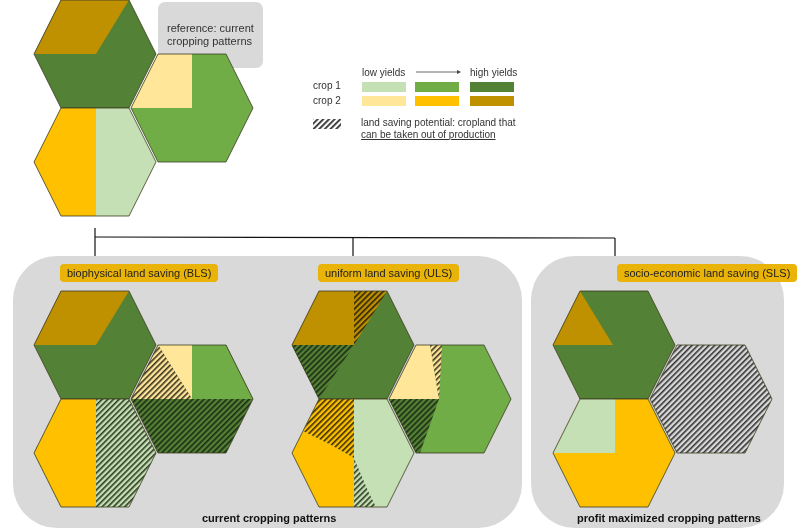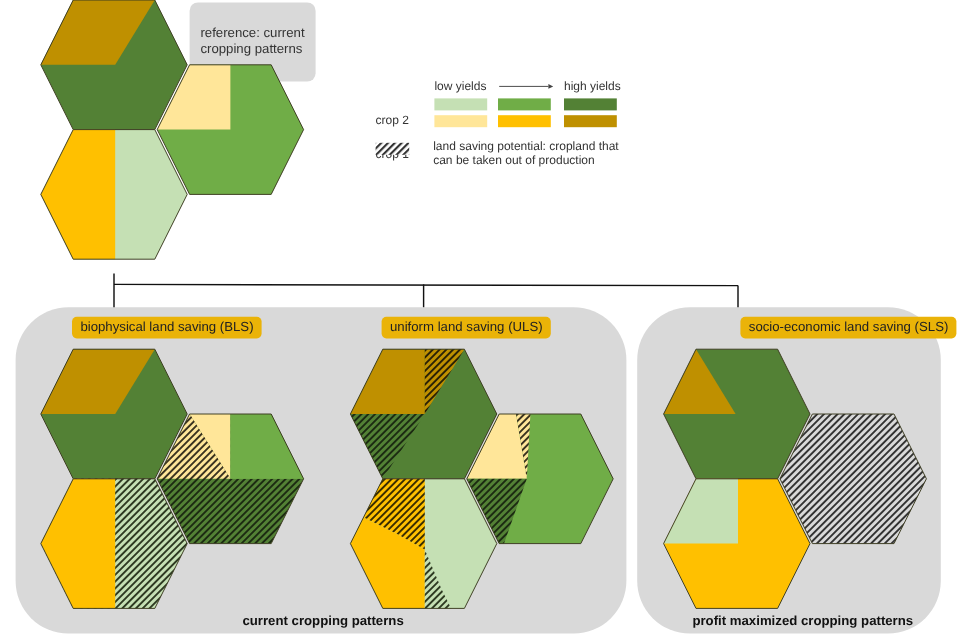--- a/index.html
+++ b/index.html
@@ -23,33 +23,33 @@
   <div>cropping patterns</div>
 </div>
 
 <div>
   <div class="legend-text" style="left:362px; top:67px;">low yields</div>
   <div class="legend-text" style="left:470px; top:67px;">high yields</div>
   <svg class="layer" width="800" height="530" style="pointer-events:none;">
     <line x1="416" y1="72" x2="457" y2="72" stroke="#444" stroke-width="0.8"></line>
     <polygon points="457,70 461,72 457,74" fill="#444"></polygon>
   </svg>
-  <div class="legend-text" style="left:313px; top:80px;margin-top:44px;">crop 1</div>
+  <div class="legend-text" style="left:313px; top:80px;">crop 1</div>
   <div class="legend-text" style="left:313px; top:95px;">crop 2</div>
   <div class="swatch" style="left:362px; top:82px; background:#c5e0b4;"></div>
   <div class="swatch" style="left:415px; top:82px; background:#70ad47;"></div>
   <div class="swatch" style="left:470px; top:82px; background:#538135;"></div>
   <div class="swatch" style="left:362px; top:96px; background:#ffe699;"></div>
   <div class="swatch" style="left:415px; top:96px; background:#ffc000;"></div>
   <div class="swatch" style="left:470px; top:96px; background:#bf9000;"></div>
   <svg class="layer" width="800" height="530" style="pointer-events:none;">
     <rect x="313" y="119" width="28" height="10" fill="url(#hatchWhite)"></rect>
   </svg>
   <div class="legend-text" style="left:361px; top:117px;">land saving potential: cropland that</div>
-  <div class="legend-text" style="left:361px; top:129px;">can be taken out of production</div>
+  <div class="legend-text" style="left:361px; top:129px;text-decoration:underline;">can be taken out of production</div>
 </div>
 
 <svg class="layer" width="800" height="530" viewBox="0 0 800 530">
   <defs>
     <pattern id="hatchWhite" patternUnits="userSpaceOnUse" width="4" height="4" patternTransform="rotate(45)">
       <rect width="4" height="4" fill="#ffffff"></rect>
       <rect width="1.8" height="4" fill="#333"></rect>
     </pattern>
     <pattern id="hatchGray" patternUnits="userSpaceOnUse" width="4" height="4" patternTransform="rotate(45)">
       <rect width="4" height="4" fill="#d9d9d9"></rect>

